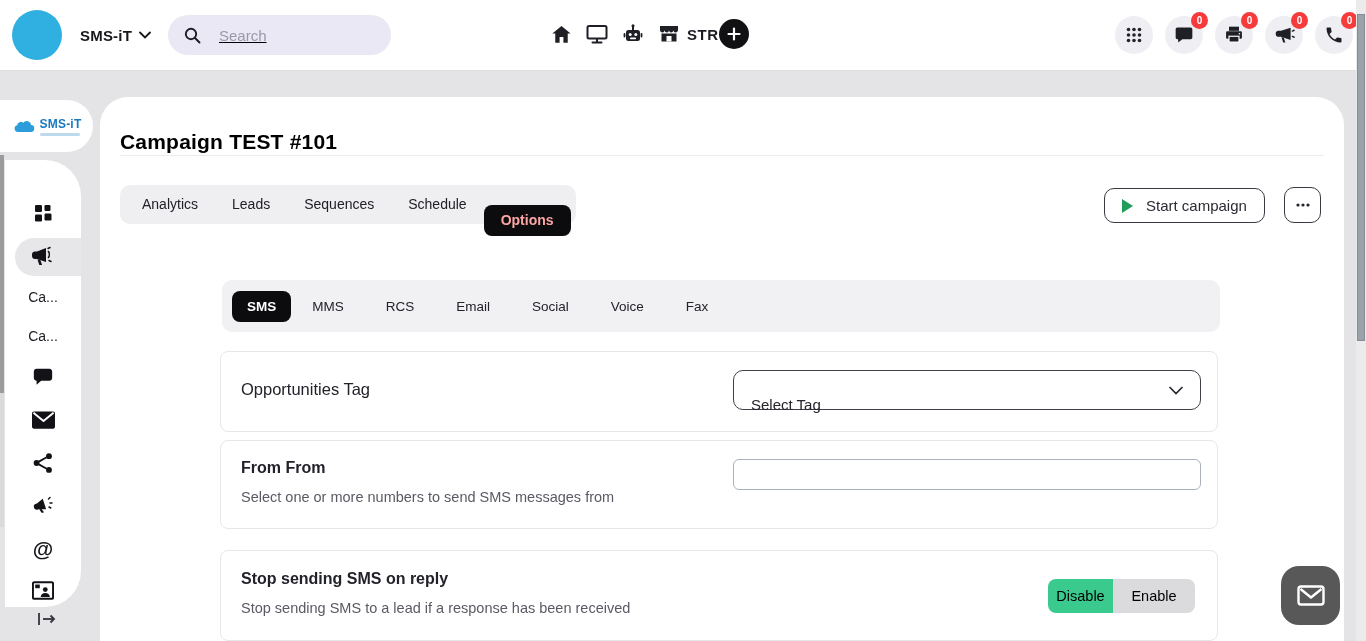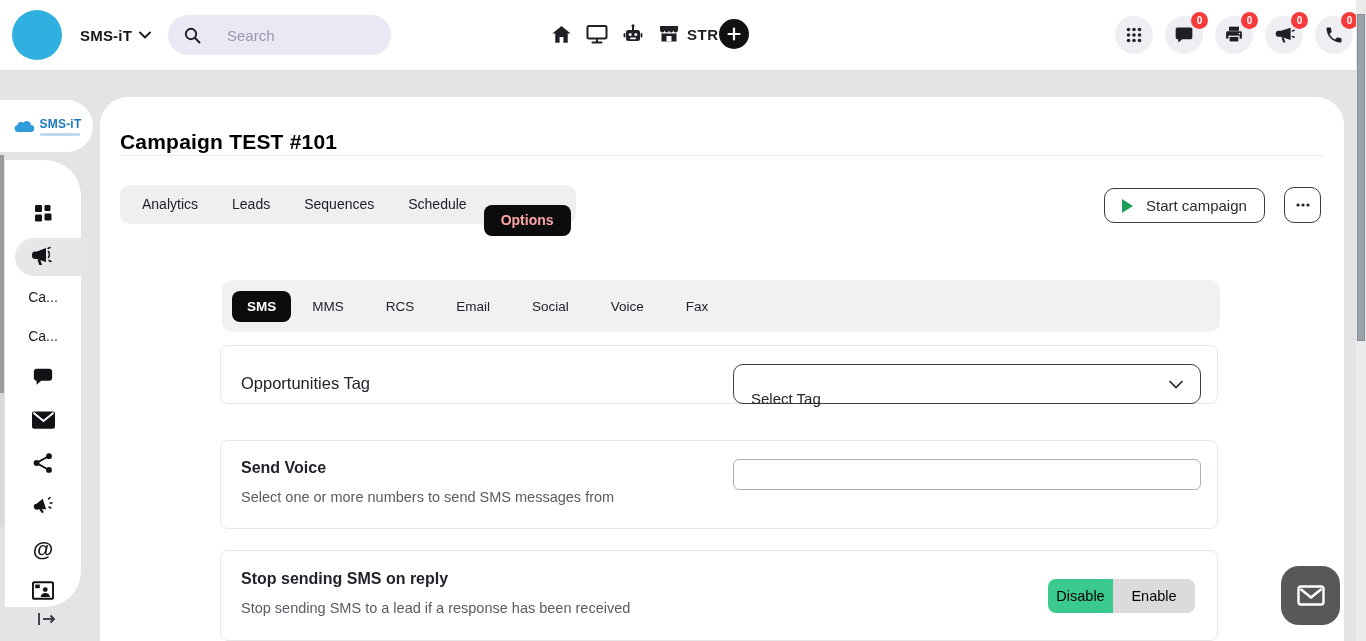--- a/index.html
+++ b/index.html
@@ -9,21 +9,21 @@
     font-family:"Liberation Sans",sans-serif;
     -webkit-font-smoothing:antialiased;
   }
   svg{display:block;}
 
   
   .topbar{position:absolute;left:0;top:0;width:1366px;height:70px;background:#ffffff;border-bottom:1px solid #dedee0;z-index:6;}
   .avatar{position:absolute;left:12px;top:10px;width:50px;height:50px;border-radius:50%;background:#2fb0e0;}
   .brand{position:absolute;left:80px;top:0;height:70px;display:flex;align-items:center;gap:7px;cursor:pointer;}
   .brand .brand-name{font-size:15px;font-weight:bold;color:#16161b;letter-spacing:.2px;}
-  .searchbar{position:absolute;left:168px;top:15px;width:223px;height:40px;background:#eae8f5;border-radius:20px;display:flex;align-items:center;gap:24px;padding:0 14px 0 16px;box-sizing:border-box;}
+  .searchbar{position:absolute;left:168px;top:15px;width:223px;height:40px;background:#eae8f5;border-radius:20px;display:flex;align-items:center;gap:16px;padding:0 14px 0 16px;box-sizing:border-box;text-decoration:underline;}
   .searchbar input{flex:1;min-width:0;border:none;background:transparent;outline:none;font-size:15px;color:#3a3a44;font-family:inherit;}
   .searchbar input::placeholder{color:#9b98ab;}
   .centernav{position:absolute;left:543px;top:0;width:424px;height:68px;display:flex;align-items:center;justify-content:flex-start;}
   .iconbtn{width:36px;height:36px;display:flex;align-items:center;justify-content:center;cursor:pointer;color:#23232b;background:transparent;border:none;padding:0;}
   .str-label{font-size:15px;font-weight:bold;color:#1c1c22;letter-spacing:.5px;cursor:pointer;}
   .plusbtn{width:30px;height:30px;border-radius:50%;background:#111114;display:flex;align-items:center;justify-content:center;cursor:pointer;border:none;}
   .rightnav{position:absolute;left:1115px;top:16px;display:flex;gap:12px;}
   .circlebtn{position:relative;width:38px;height:38px;border-radius:50%;background:#efeef2;display:flex;align-items:center;justify-content:center;cursor:pointer;color:#1d1d24;border:none;padding:0;}
   .badge{position:absolute;top:-4px;right:-5px;min-width:17px;height:17px;border-radius:9px;background:#f63b3c;color:#fff;font-size:10px;font-weight:bold;display:flex;align-items:center;justify-content:center;padding:0 2px;box-sizing:border-box;}
 
@@ -48,21 +48,21 @@
   .tabbar{position:absolute;left:20px;top:88px;height:39px;background:#efeff1;border-radius:10px;display:inline-flex;align-items:center;padding:0 5px;box-sizing:border-box;}
   .tab{height:31px;line-height:31px;padding:0 17px;font-size:14px;color:#202028;border-radius:8px;cursor:pointer;white-space:nowrap;background:transparent;border:none;font-family:inherit;text-align:right;}
   .tab.active{background:#0c0c0f;color:#fca5a5;font-weight:700;margin-top:32px;}
   .start-btn{position:absolute;left:1004px;top:91px;height:35px;display:inline-flex;align-items:center;gap:13px;padding:0 17px;border:1.5px solid #3a3a42;border-radius:10px;background:#fff;font-size:15px;color:#2b2b33;cursor:pointer;font-family:inherit;box-sizing:border-box;}
   .play-tri{width:0;height:0;border-top:7px solid transparent;border-bottom:7px solid transparent;border-left:11px solid #1f9e5a;}
   .more-btn{position:absolute;left:1184px;top:90px;width:37px;height:36px;border:1.5px solid #3a3a42;border-radius:10px;background:#fff;display:flex;align-items:center;justify-content:center;cursor:pointer;box-sizing:border-box;}
   .channelbar{position:absolute;left:122px;top:183px;width:998px;height:52px;background:#f1f0f2;border-radius:10px;display:flex;align-items:center;padding:0 10px;box-sizing:border-box;}
   .chtab{height:31px;line-height:31px;padding:0 21px;font-size:13.5px;color:#23232b;border-radius:8px;cursor:pointer;background:transparent;border:none;font-family:inherit;}
   .chtab.active{background:#0c0c0f;color:#fff;font-weight:bold;padding:0 15px;}
   .section{position:absolute;left:120px;width:998px;background:#fff;border:1px solid #e7e7ea;border-radius:8px;box-sizing:border-box;}
-  .sec1{top:248px;height:59px;padding-left:38px;}
+  .sec1{top:254px;height:81px;padding-left:38px;}
   .sec2{top:343px;height:89px;}
   .sec3{top:453px;height:91px;}
   .sec-label{position:absolute;left:20px;font-size:16.5px;color:#22222a;font-weight:500;}
   .sec-label.bold{font-weight:600;font-size:16px;}
   .sec-hint{position:absolute;left:20px;font-size:14.5px;color:#5a5a64;}
   .select{position:absolute;left:512px;top:18px;width:468px;height:40px;border:1.5px solid #3f3f47;border-radius:10px;display:flex;align-items:center;justify-content:space-between;padding:0 17px;box-sizing:border-box;cursor:pointer;background:#fff;}
   .select .sel-text{font-size:15px;color:#26262e;margin-top:28px;}
   .text-input{position:absolute;left:512px;top:18px;width:468px;height:31px;border:1px solid #abb1ba;border-radius:6px;background:#fff;box-sizing:border-box;font-size:14px;padding:0 10px;color:#333;outline:none;font-family:inherit;}
   .toggle{position:absolute;left:827px;top:28px;height:34px;display:flex;border-radius:8px;overflow:hidden;}
   .toggle .opt{height:34px;display:flex;align-items:center;justify-content:center;font-size:14.5px;color:#000000;cursor:pointer;border:none;font-family:inherit;}
@@ -351,21 +351,21 @@
       <span class="sel-text">Select Tag</span>
       <span>
         <svg width="14" height="9" viewBox="0 0 14 9">
             <path d="M1 1.5 L7 7.5 L13 1.5" fill="none" stroke="#26262e" stroke-width="1.7" stroke-linecap="round"></path>
           </svg>
       </span>
     </div>
   </div>
 
   <div class="section sec2">
-    <div class="sec-label bold" style="top:18px;">Send Voice</div>
+    <div class="sec-label bold" style="top:18px;">From From</div>
     <div class="sec-hint" style="top:48px;">Select one or more numbers to send SMS messages from</div>
     <input type="text" class="text-input" value="" style="">
   </div>
 
   <div class="section sec3">
     <div class="sec-label bold" style="top:19px;">Stop sending SMS on reply</div>
     <div class="sec-hint" style="top:49px;">Stop sending SMS to a lead if a response has been received</div>
     <div class="toggle">
       <button class="opt on">Disable</button>
       <button class="opt off">Enable</button>

